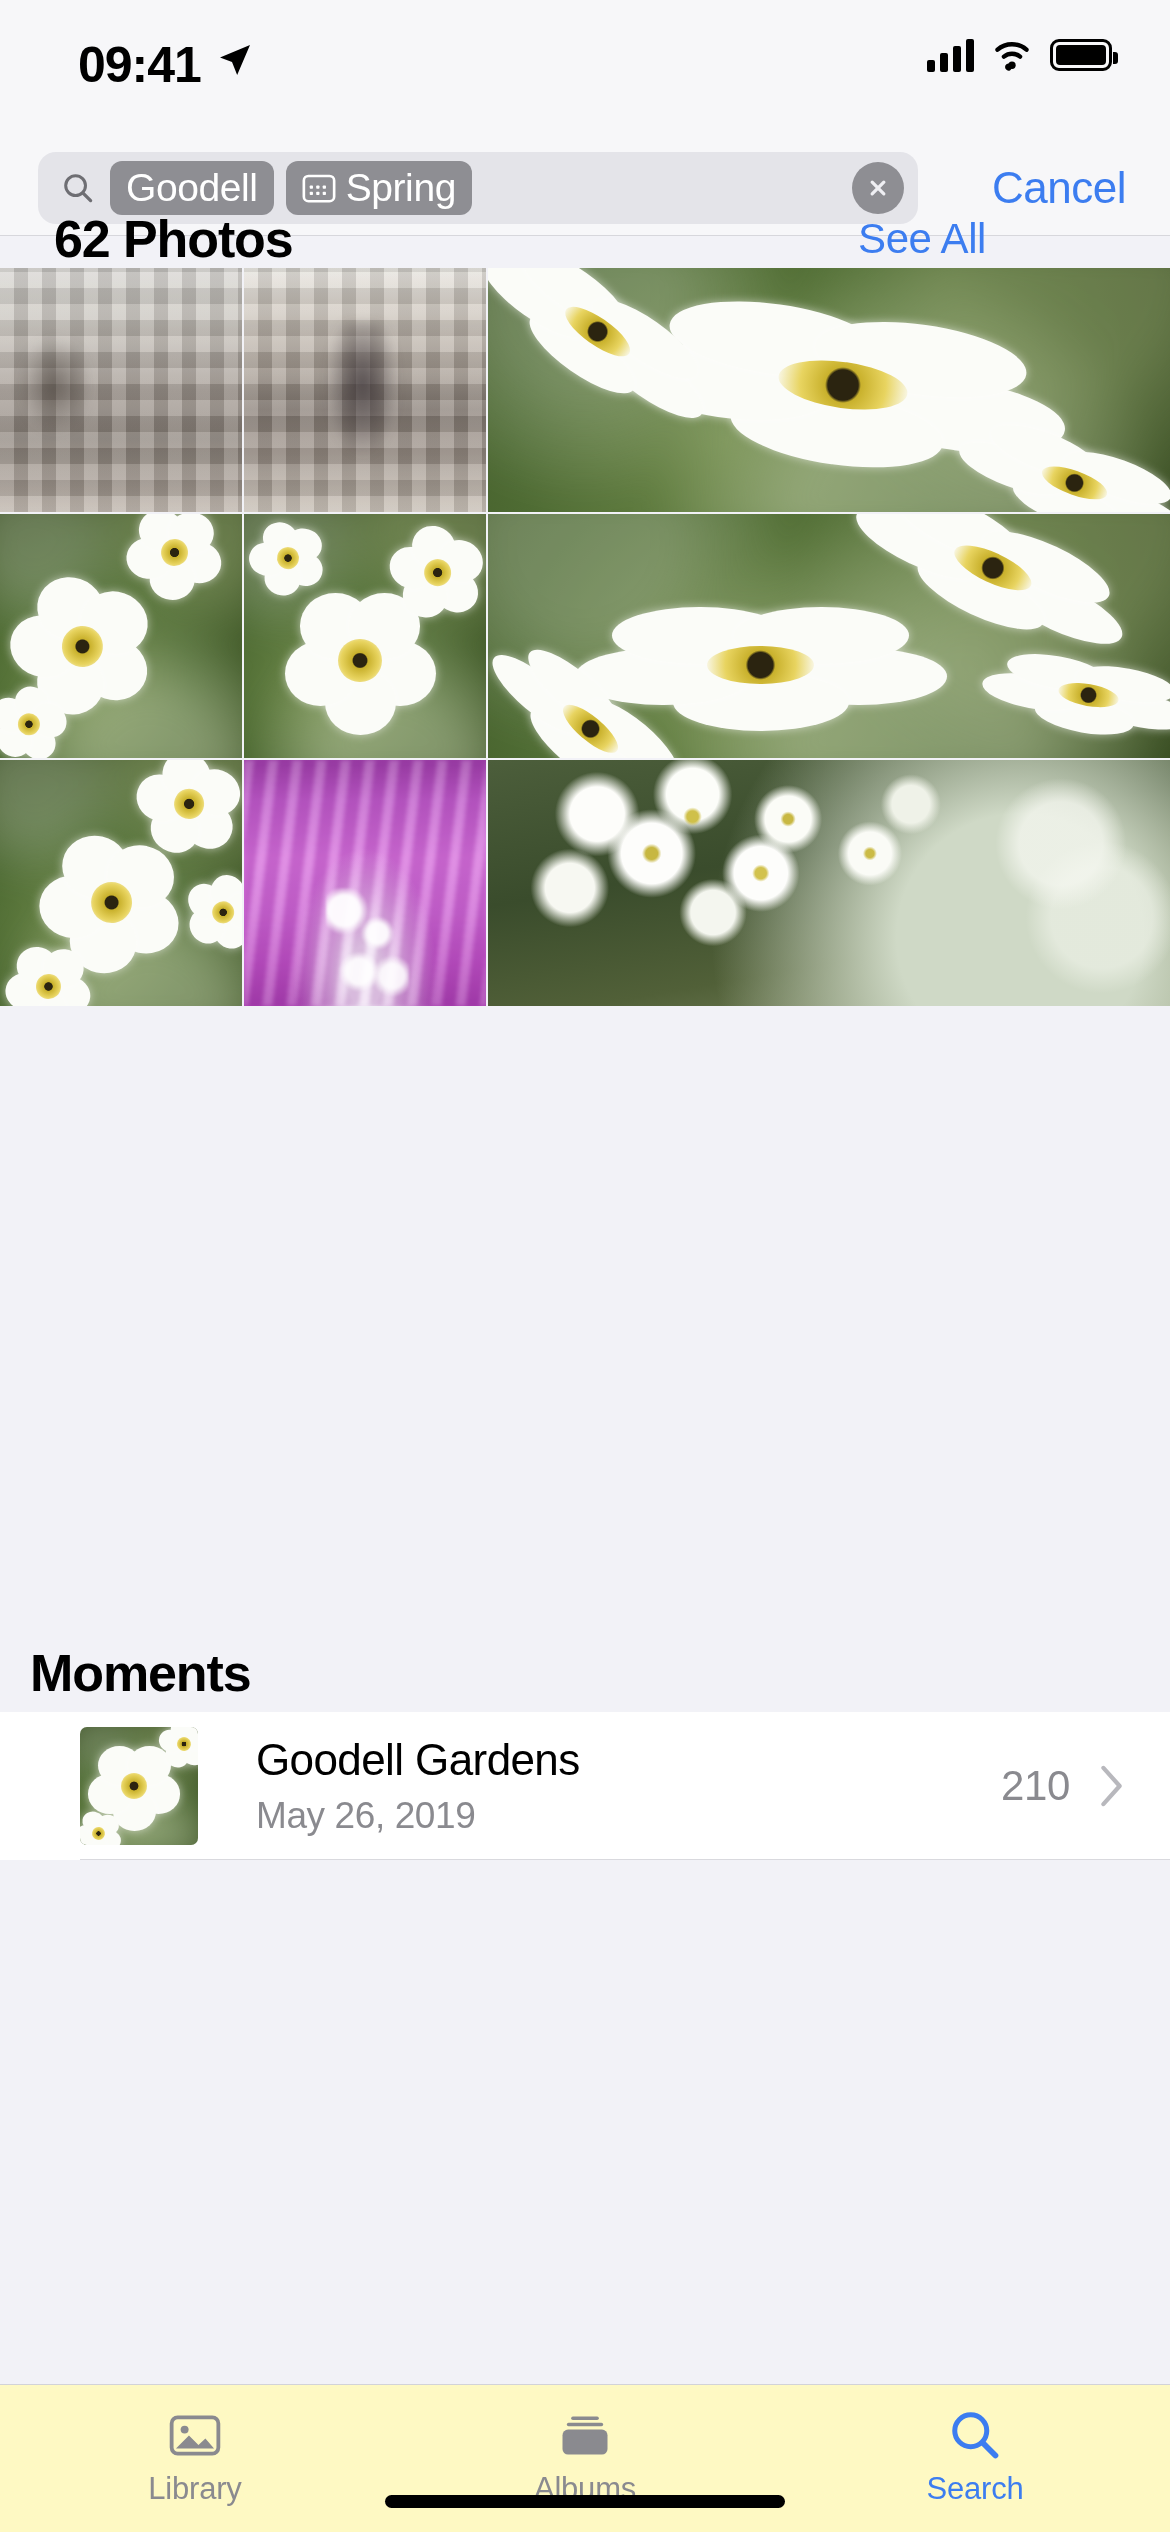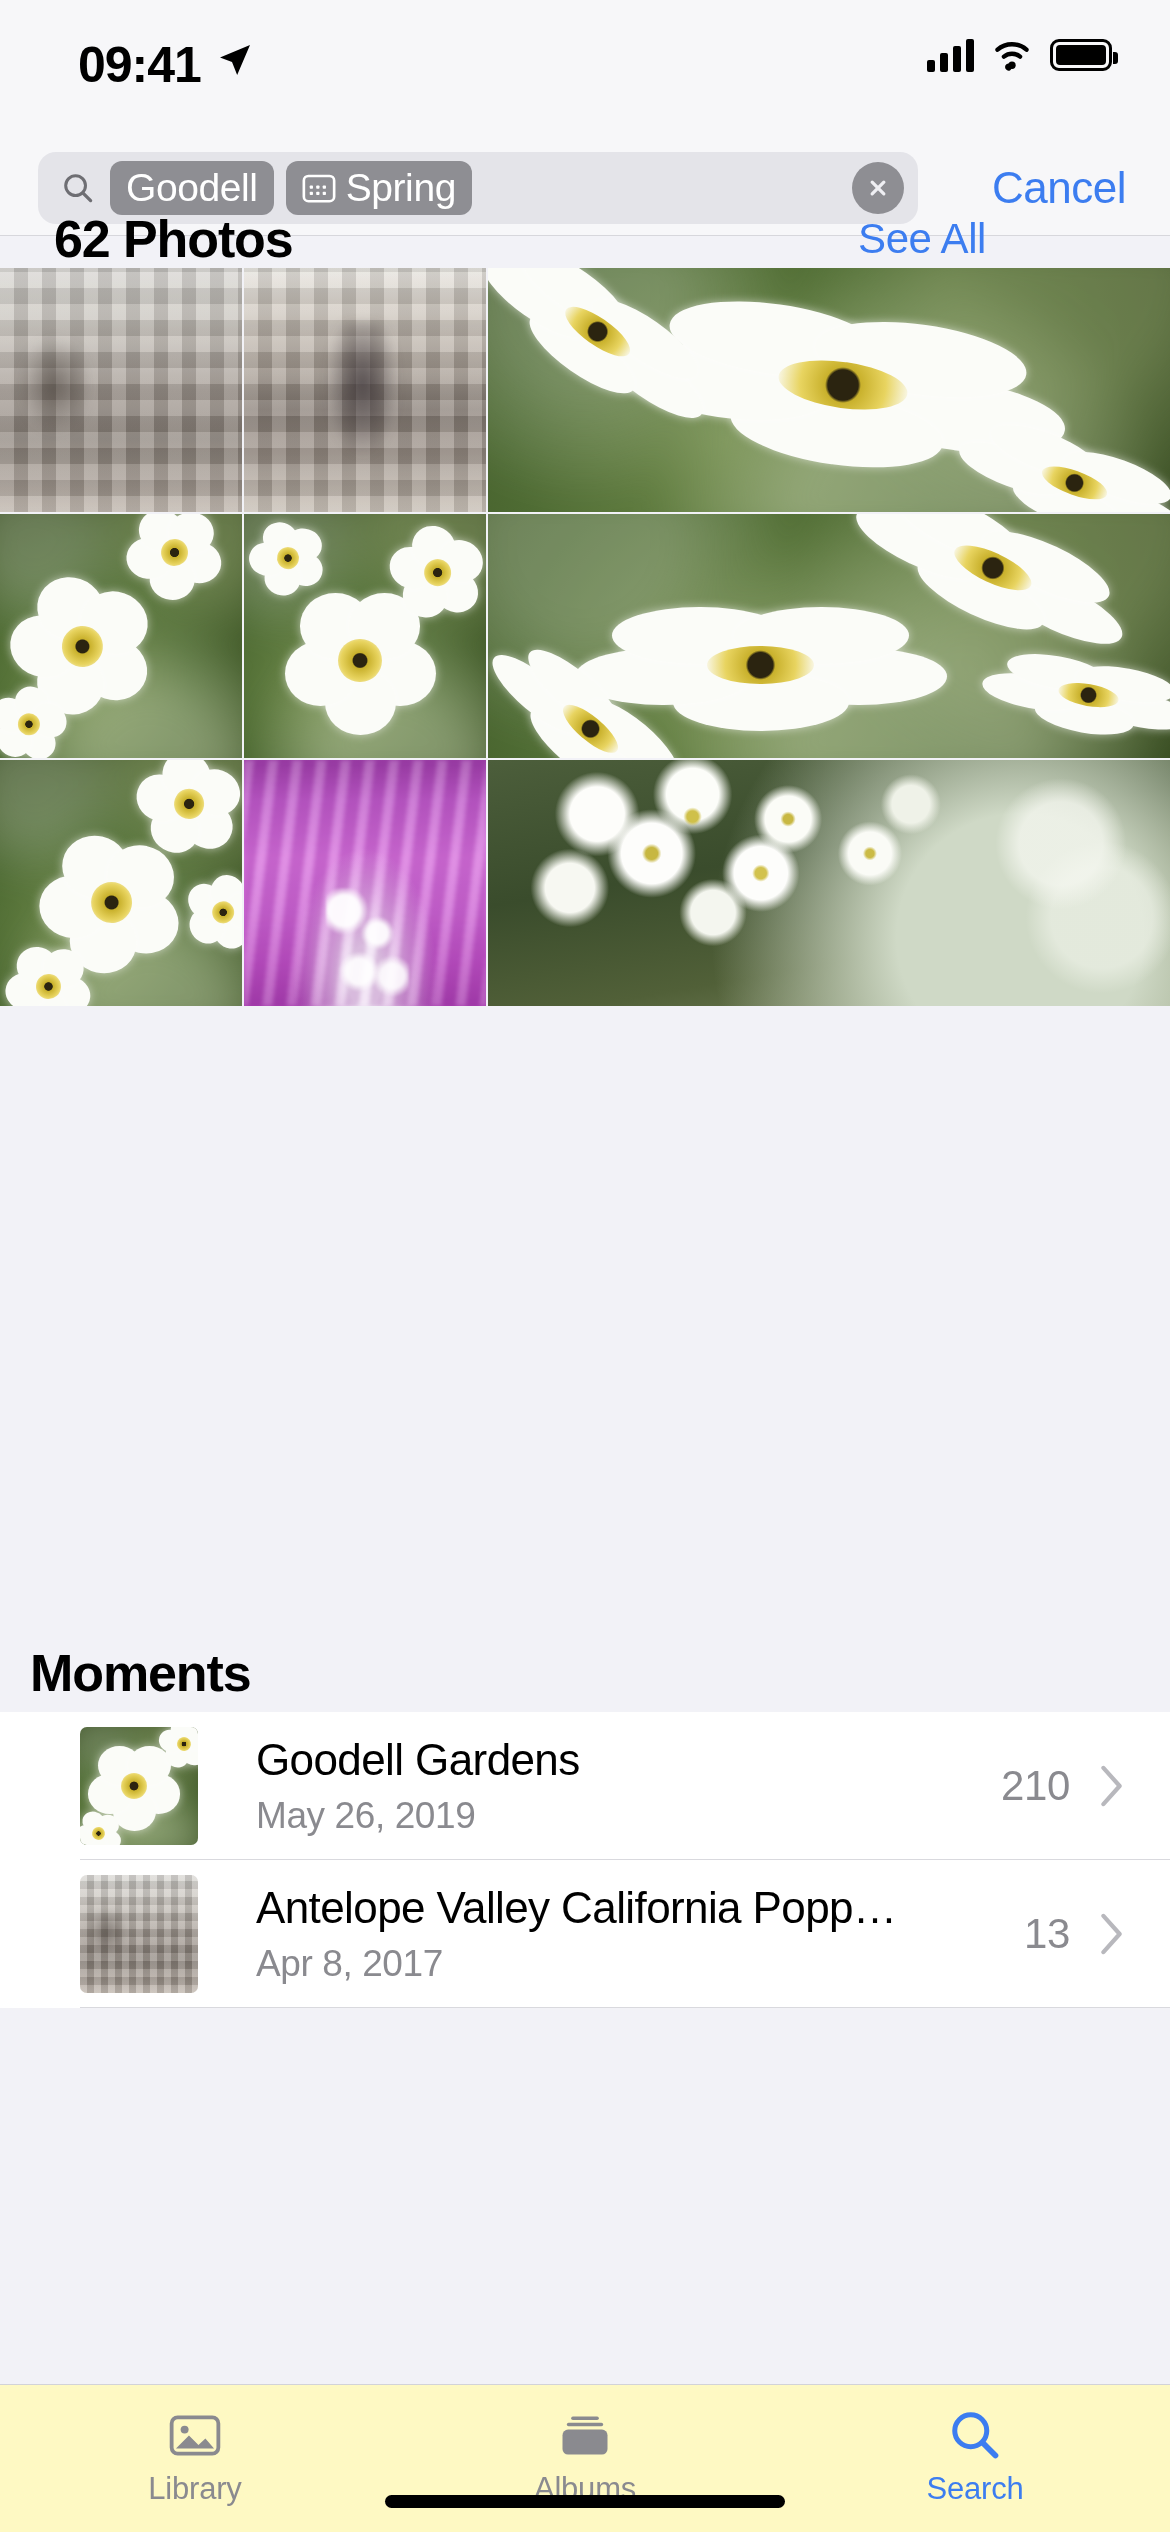--- a/index.html
+++ b/index.html
@@ -458,32 +458,20 @@
         <div class="row-txt">
           <div class="row-title">Goodell Gardens</div>
           <div class="row-sub">May 26, 2019</div>
         </div>
         <div class="row-count">210</div>
         <svg class="chev" viewBox="0 0 12 22">
           <path d="M1.5 1.5 L10 11 L1.5 20.5" stroke="#b8b8bd" stroke-width="2.2" fill="none" stroke-linecap="round" stroke-linejoin="round"></path>
         </svg>
         <div class="row-sep"></div>
       </div>
-      <div class="row">
-        <div class="thumb px-blur a thumbsmall"></div>
-        <div class="row-txt">
-          <div class="row-title">Antelope Valley California Popp…</div>
-          <div class="row-sub">Apr 8, 2017</div>
-        </div>
-        <div class="row-count">13</div>
-        <svg class="chev" viewBox="0 0 12 22">
-          <path d="M1.5 1.5 L10 11 L1.5 20.5" stroke="#b8b8bd" stroke-width="2.2" fill="none" stroke-linecap="round" stroke-linejoin="round"></path>
-        </svg>
-        <div class="row-sep"></div>
-      </div>
     </div>
 
   <div class="tabbar" id="tabBar">
       <div class="tab">
         <div class="ic">
           <svg viewBox="0 0 30 26" width="52" height="45">
             <rect x="1.5" y="2.5" width="27" height="21" rx="3.5" stroke="#8a8a8f" stroke-width="2.2" fill="none"></rect>
             <circle cx="9" cy="9.6" r="2.3" fill="#8a8a8f"></circle>
             <path d="M4 20.5 L11.5 13 L17 18.5 L21 14.8 L26 20.5 Z" fill="#8a8a8f"></path>
           </svg>

